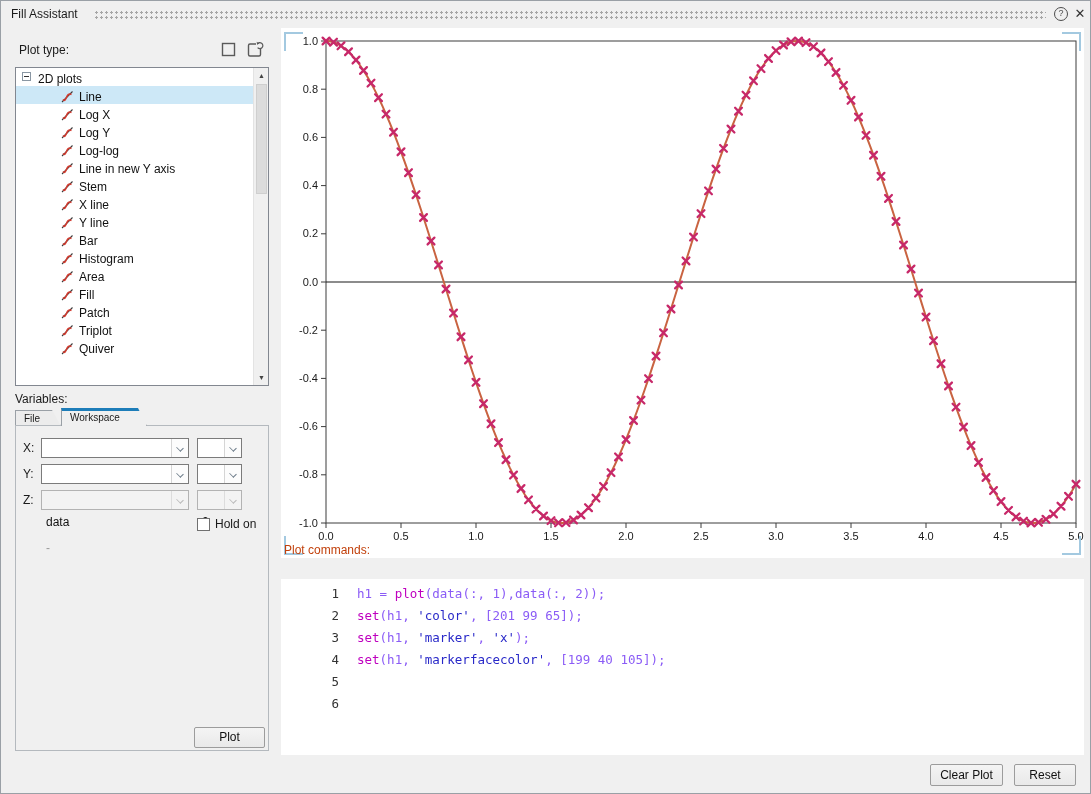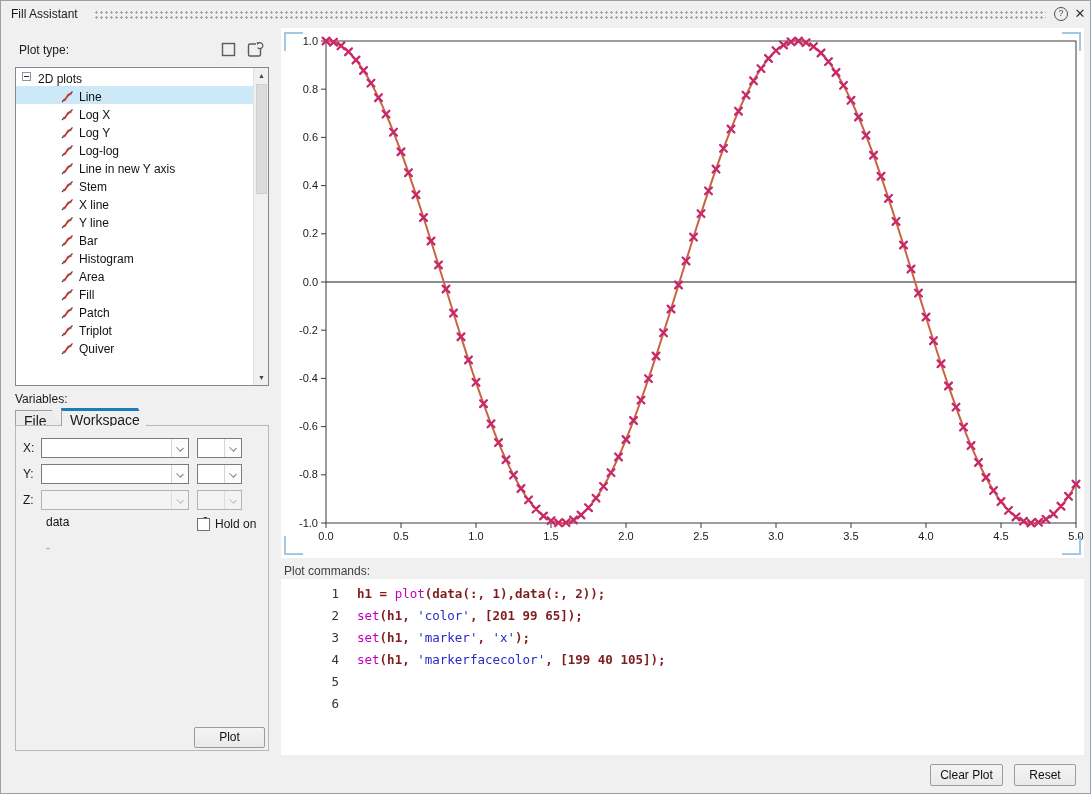--- a/index.html
+++ b/index.html
@@ -33,21 +33,21 @@
   .tree-child .glyph { width:15px; height:14px; margin-right:4px; flex:0 0 auto; }
   .tree-child.selected { background:#cde8f7; }
   .tree-scrollbar { position:absolute; right:0; top:0; width:15px; height:100%; background:#f0f0f0; border-left:1px solid #e3e3e3; }
   .sb-arrow { position:absolute; left:0; width:15px; height:15px; font-size:7px; color:#444; text-align:center; line-height:15px; }
   .sb-up { top:0; }
   .sb-down { bottom:0; }
   .sb-thumb { position:absolute; left:2px; top:16px; width:11px; height:110px; background:#dcdcdc; border:1px solid #cfcfcf; }
 
   .variables-label { position:absolute; left:14px; top:391px; font-size:12px; color:#1a1a1a; }
 
-  .tab { position:absolute; top:407px; height:18px; font-size:14px; color:#1a1a1a; padding:2px 10px 0 8px;
+  .tab { position:absolute; top:407px; height:18px; font-size:10px; color:#1a1a1a; padding:2px 10px 0 8px;
     border:1px solid #9aa0a6; border-bottom:none; background:#ececec;
     clip-path:polygon(0 0, calc(100% - 9px) 0, 100% 100%, 0 100%); }
   .tab-file { left:14px; width:46px; top:409px; height:16px; }
   .tab-workspace { left:60px; width:86px; background:#f0f0f0; border-top:3px solid #1d7db9; z-index:3; padding-top:1px; }
 
   .groupbox { position:absolute; left:14px; top:424px; width:254px; height:326px; border:1px solid #b4b9be; background:#f0f0f0; }
 
   .var-row-label { position:absolute; left:22px; font-size:12px; color:#1a1a1a; }
   .combo { position:absolute; height:20px; background:#fff; border:1px solid #7b7b7b; font-size:12px; color:#111; }
   .combo .val { position:absolute; left:4px; top:3px; right:20px; overflow:hidden; white-space:nowrap;margin-top:47px; }
@@ -66,26 +66,26 @@
   .holdon-label { margin-left:5px; font-size:12px; color:#1a1a1a; }
 
   .btn { position:absolute; background:linear-gradient(#f4f4f4,#e9e9e9); border:1px solid #9c9c9c; border-radius:2px;
     font-size:12px; color:#111; text-align:center; font-family:"Liberation Sans",sans-serif; }
   .plot-btn { left:193px; top:726px; width:71px; height:21px; line-height:19px; }
   .clear-btn { left:929px; top:763px; width:73px; height:22px; line-height:20px; }
   .reset-btn { left:1013px; top:763px; width:62px; height:22px; line-height:20px; }
 
   
   .plot-canvas { position:absolute; left:280px; top:27px; width:803px; height:530px; background:#fff; }
-  .plot-commands-label { position:absolute; left:283px; top:563px; font-size:12px; color:#404040; }
+  .plot-commands-label { position:absolute; left:283px; top:542px; font-size:12px; color:#c2410c; }
   .code-box { position:absolute; left:280px; top:578px; width:803px; height:176px; background:#fff;
     font-family:"DejaVu Sans Mono",monospace; font-size:12.5px; padding-top:4px; }
   .code-line { height:22px; line-height:22px; white-space:pre; padding-left:28px; }
   .code-line .num { display:inline-block; width:30px; text-align:right; margin-right:18px; color:#333; }
-  .seg-code { color:#7f1d1d;font-weight:bold; }
+  .seg-code { color:#8b5cf6; }
   .seg-kw { color:#bf00bf; }
   .seg-str { color:#2828c8; }
 </style>
 </head>
 <body>
 
 <div class="window">
 
   <div class="titlebar">
     <div class="title-text">Fill Assistant</div>

